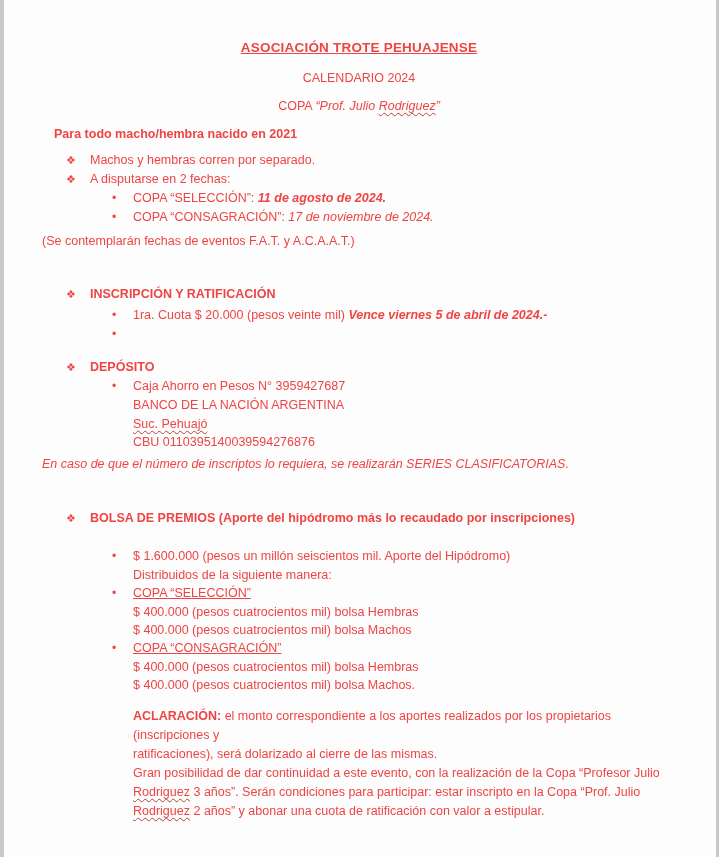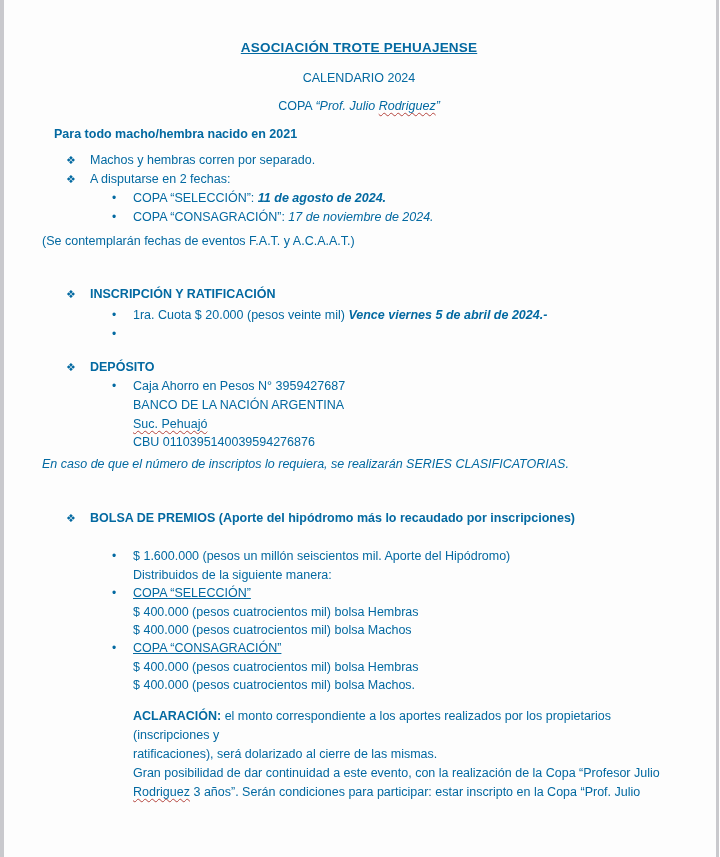--- a/index.html
+++ b/index.html
@@ -3,21 +3,21 @@
 <meta charset="utf-8">
 <style>
   html, body { margin: 0; padding: 0; background: #ffffff; }
   .page {
     position: relative;
     width: 720px;
     height: 857px;
     background: #fdfdfd;
     overflow: hidden;
     font-family: "Liberation Sans", "DejaVu Sans", sans-serif;
-    color: #0369a1;
+    color: #ef4444;
     font-size: 12.5px;
   }
   .edge { position: absolute; top: 0; bottom: 0; background: #c9c9cd; }
   .edge.left  { left: 0; width: 4px; }
   .edge.right { right: 1px; width: 3px; }
 
   .content { position: absolute; left: 42px; right: 44px; top: 40px; }
 
   .center { text-align: center; }
   .doc-title {
@@ -150,16 +150,17 @@
     <div class="sub18">$ 400.000 (pesos cuatrocientos mil) bolsa Machos.</div>
 
     <div class="para-indent mt-aclar">
       <div><span class="b">ACLARACIÓN:</span><span> el monto correspondiente a los aportes realizados por los propietarios (inscripciones y</span></div>
       <div>ratificaciones), será dolarizado al cierre de las mismas.</div>
     </div>
 
     <div class="para-indent mt-close">
       <div>Gran posibilidad de dar continuidad a este evento, con la realización de la Copa “Profesor Julio</div>
       <div><span class="misspell">Rodriguez</span><span> 3 años”. Serán condiciones para participar: estar inscripto en la Copa “Prof. Julio</span></div>
+      <div><span class="misspell">Rodriguez</span><span> 2 años” y abonar una cuota de ratificación con valor a estipular.</span></div>
     </div>
 
   </div>
 </div>
 
 </body></html>

